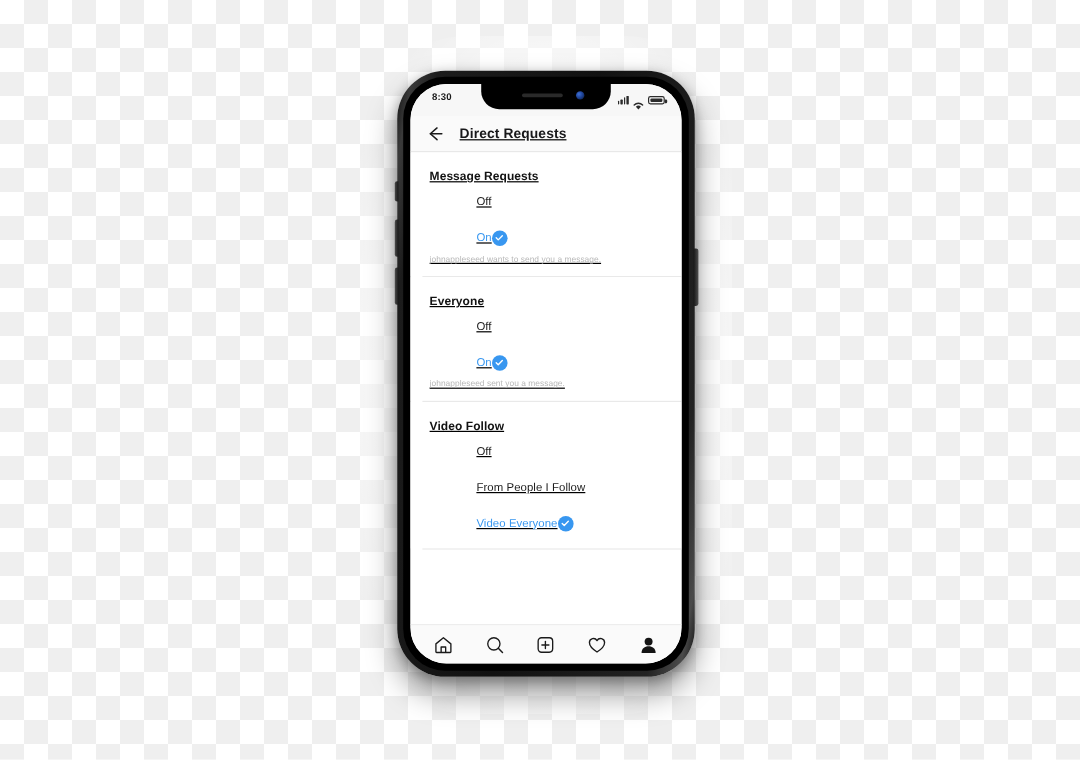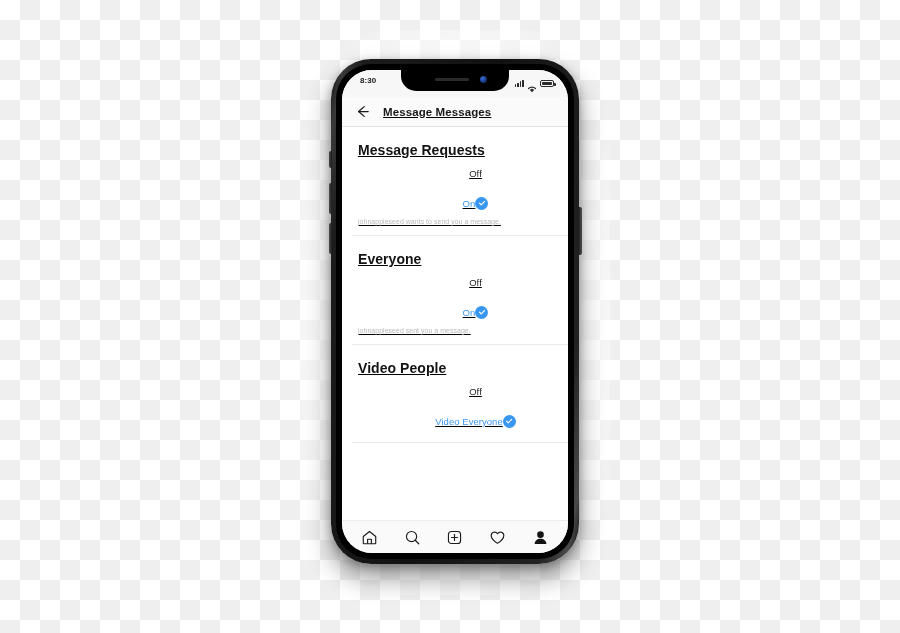--- a/index.html
+++ b/index.html
@@ -232,30 +232,30 @@
   .content {
     flex: 1 1 auto;
     background: #ffffff;
     overflow: hidden;
     position: relative;
   }
   .section {
     background: #ffffff;
   }
   .section-title {
-    font-size: 14px;
+    font-size: 10px;
     font-weight: bold;
     color: #131313;
     padding: 15px 16px 0 16px;
     letter-spacing: 0.05px;
   }
   .opt-row {
     display: flex;
     align-items: center;
-    justify-content: center;
+    justify-content: flex-start;
     padding: 0 14px 0 16px;
     height: 30px;
     cursor: pointer;
     margin-left: 39px;
   }
   .opt-label {
     font-size: 9.5px;
     color: #1d1d1d;
     letter-spacing: 0.05px;
   }
@@ -347,21 +347,21 @@
       </div>
     </div>
 
     <div class="app-header">
       <span class="back-arrow">
         <svg width="17" height="17" viewBox="0 0 17 17">
           <path d="M10.2 3.6 L4.6 8.5 L10.2 13.4" stroke="#1b1b1b" stroke-width="1.25" fill="none" stroke-linecap="round" stroke-linejoin="round"></path>
           <line x1="4.7" y1="8.5" x2="14.2" y2="8.5" stroke="#1b1b1b" stroke-width="1.25" stroke-linecap="round"></line>
         </svg>
       </span>
-      <span class="header-title">Message Messages</span>
+      <span class="header-title">Direct Requests</span>
     </div>
 
     <div class="content">
 
       <div class="section">
         <div class="section-title">Message Requests</div>
         <div class="opt-row">
           <span class="opt-label">Off</span>
         </div>
         <div class="opt-row">
@@ -387,23 +387,26 @@
             <svg width="8" height="8" viewBox="0 0 8 8">
                 <path d="M1.5 4.2 L3.2 5.9 L6.6 2.4" stroke="#ffffff" stroke-width="1.15" fill="none" stroke-linecap="round" stroke-linejoin="round"></path>
               </svg>
           </span>
         </div>
         <div class="opt-sub">johnappleseed sent you a message.</div>
       </div>
       <div class="divider"></div>
 
       <div class="section">
-        <div class="section-title">Video People</div>
+        <div class="section-title">Video Follow</div>
         <div class="opt-row">
           <span class="opt-label">Off</span>
+        </div>
+        <div class="opt-row">
+          <span class="opt-label">From People I Follow</span>
         </div>
         <div class="opt-row">
           <span class="opt-label selected">Video Everyone</span>
           <span class="check">
             <svg width="8" height="8" viewBox="0 0 8 8">
                 <path d="M1.5 4.2 L3.2 5.9 L6.6 2.4" stroke="#ffffff" stroke-width="1.15" fill="none" stroke-linecap="round" stroke-linejoin="round"></path>
               </svg>
           </span>
         </div>
         <div class="spacer-pad"></div>

